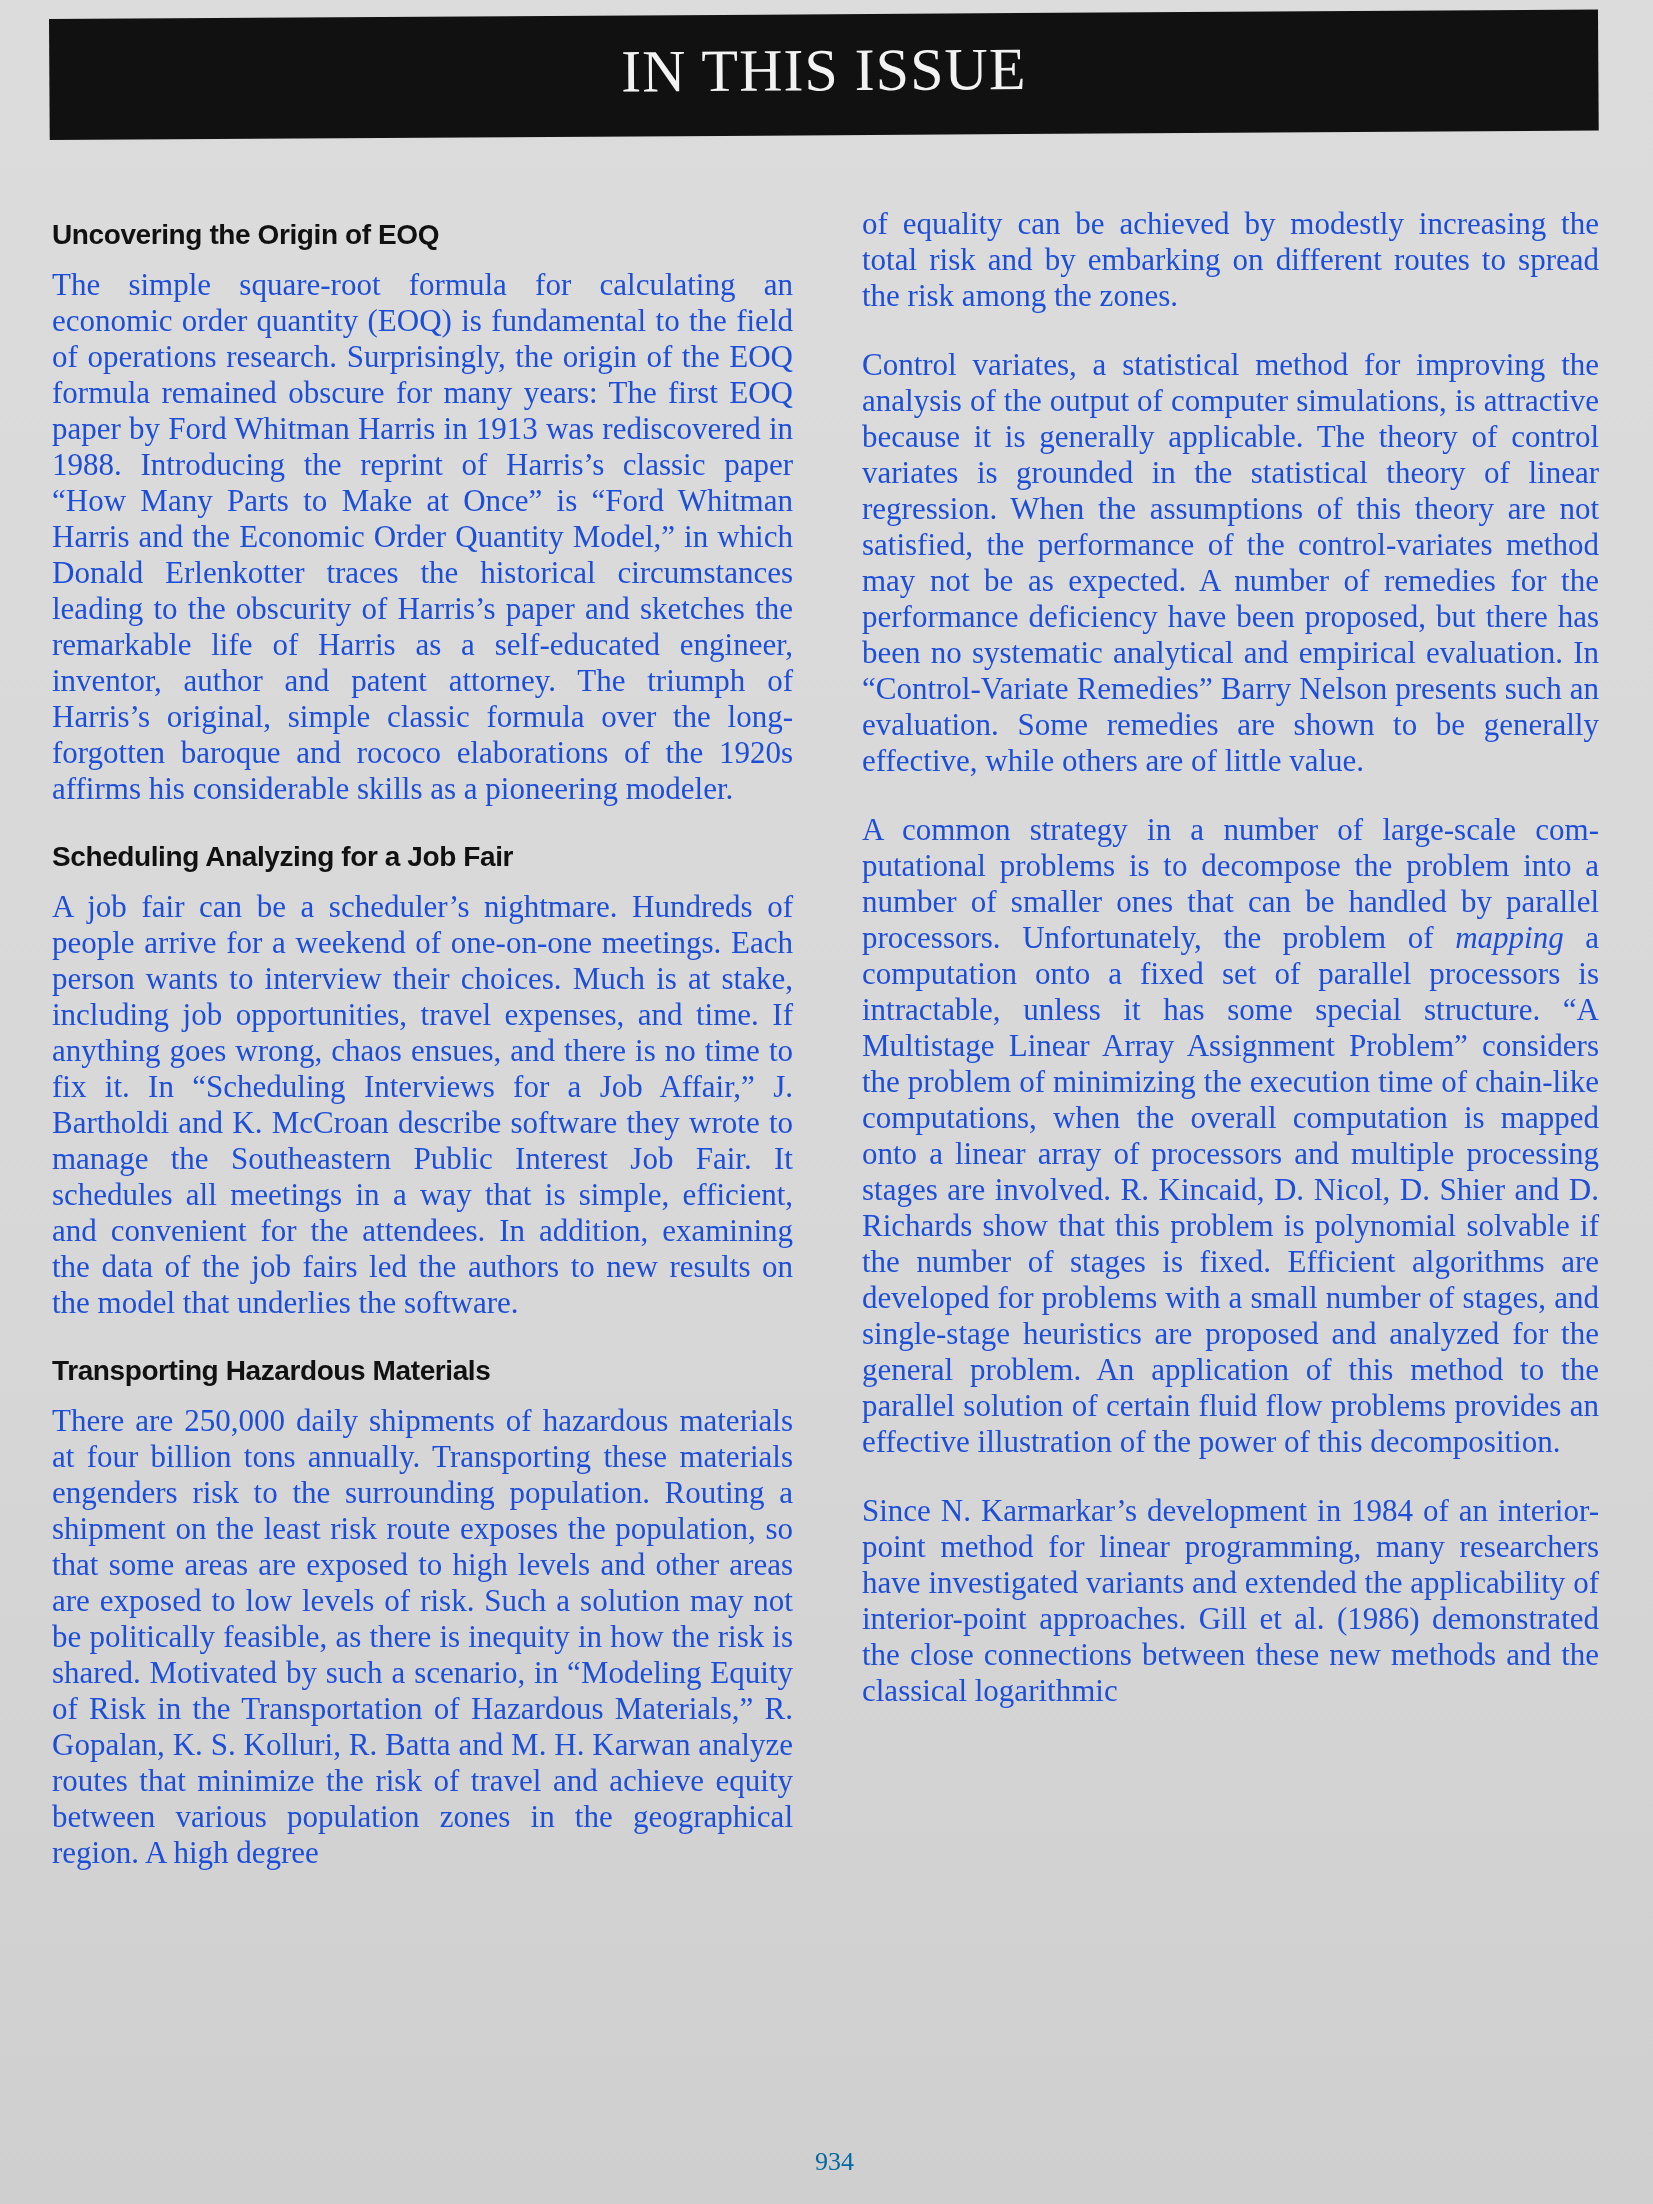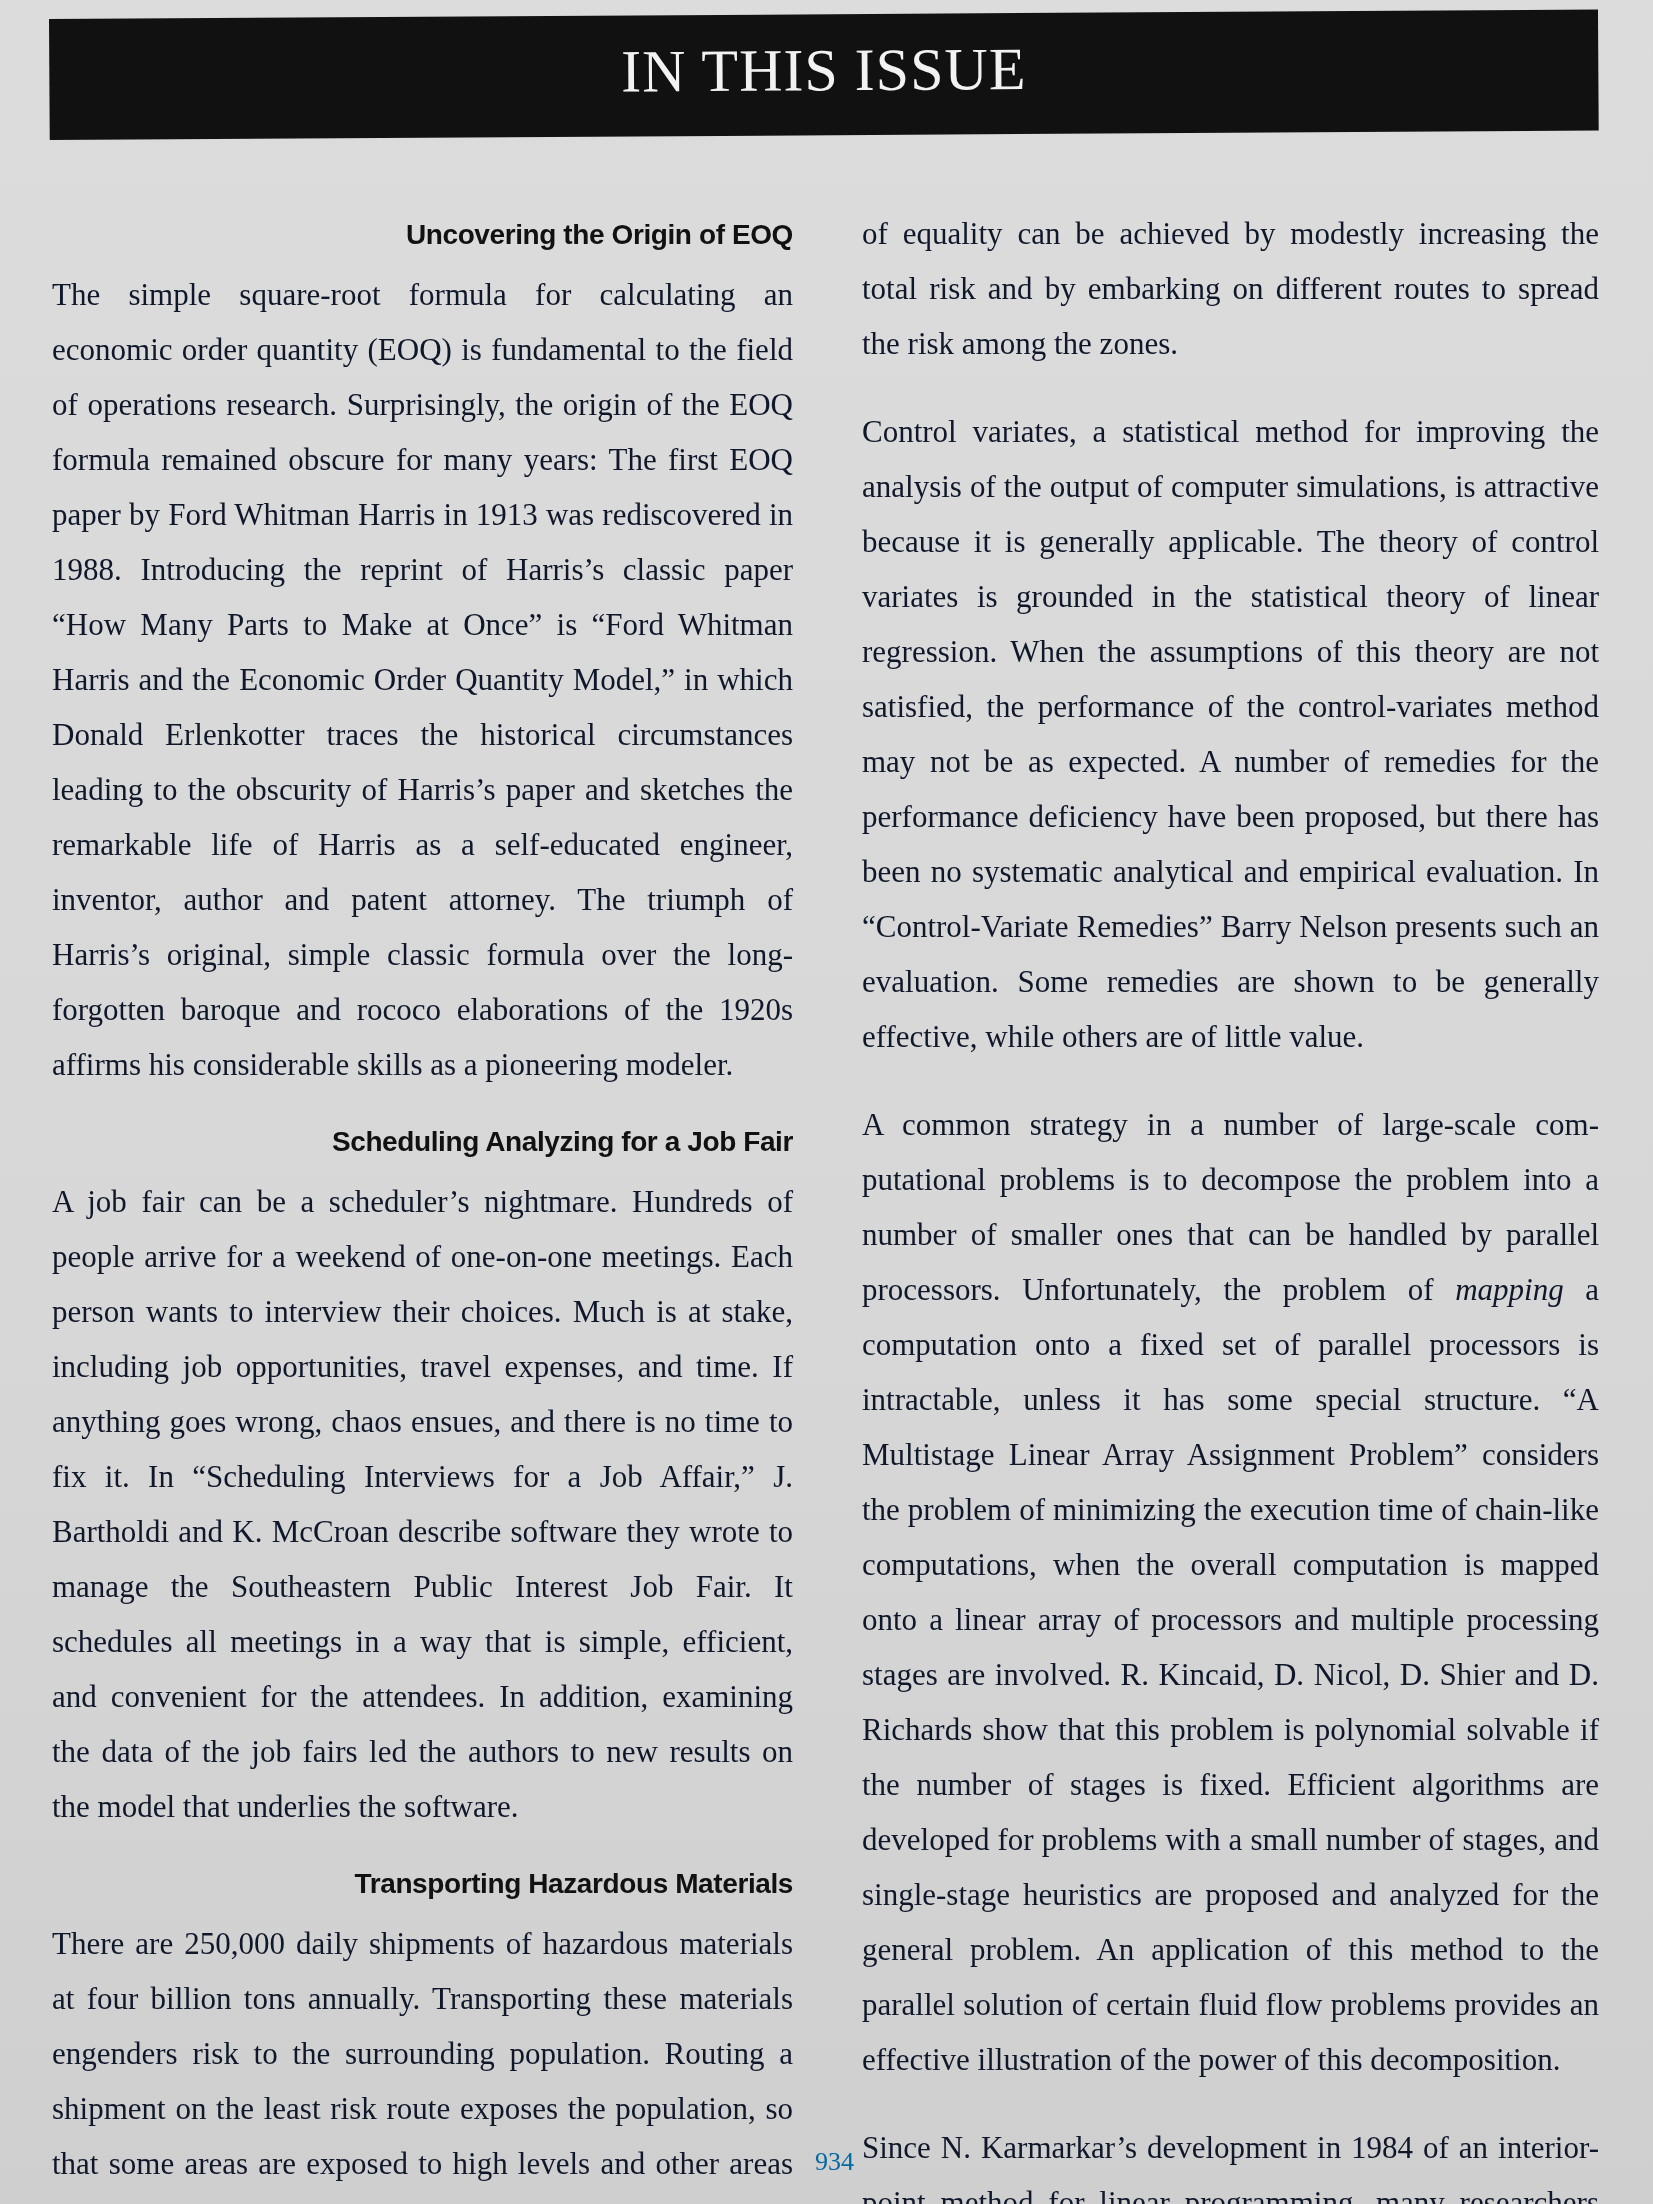--- a/index.html
+++ b/index.html
@@ -54,30 +54,29 @@
       margin: 0 0 33px 0;
     }
     .section-heading {
       font-family: "Liberation Sans", "DejaVu Sans", sans-serif;
       font-weight: bold;
       font-size: 28px;
       letter-spacing: -0.4px;
       margin: 0 0 15.5px 0;
       line-height: 1.2;
       color: #111;
-      text-align: right;
     }
     .section-body {
       font-family: "Liberation Serif", "DejaVu Serif", serif;
       font-size: 31px;
-      line-height: 55px;
+      line-height: 36px;
       text-align: justify;
       hyphens: manual;
       margin: 0;
-      color: #0f172a;
+      color: #1d4ed8;
     }
     .section-body span.em {
       font-style: italic;
     }
     .continuation .section-body {
       margin-bottom: 0;
     }
     .page-number {
       position: absolute;
       left: 815px;

